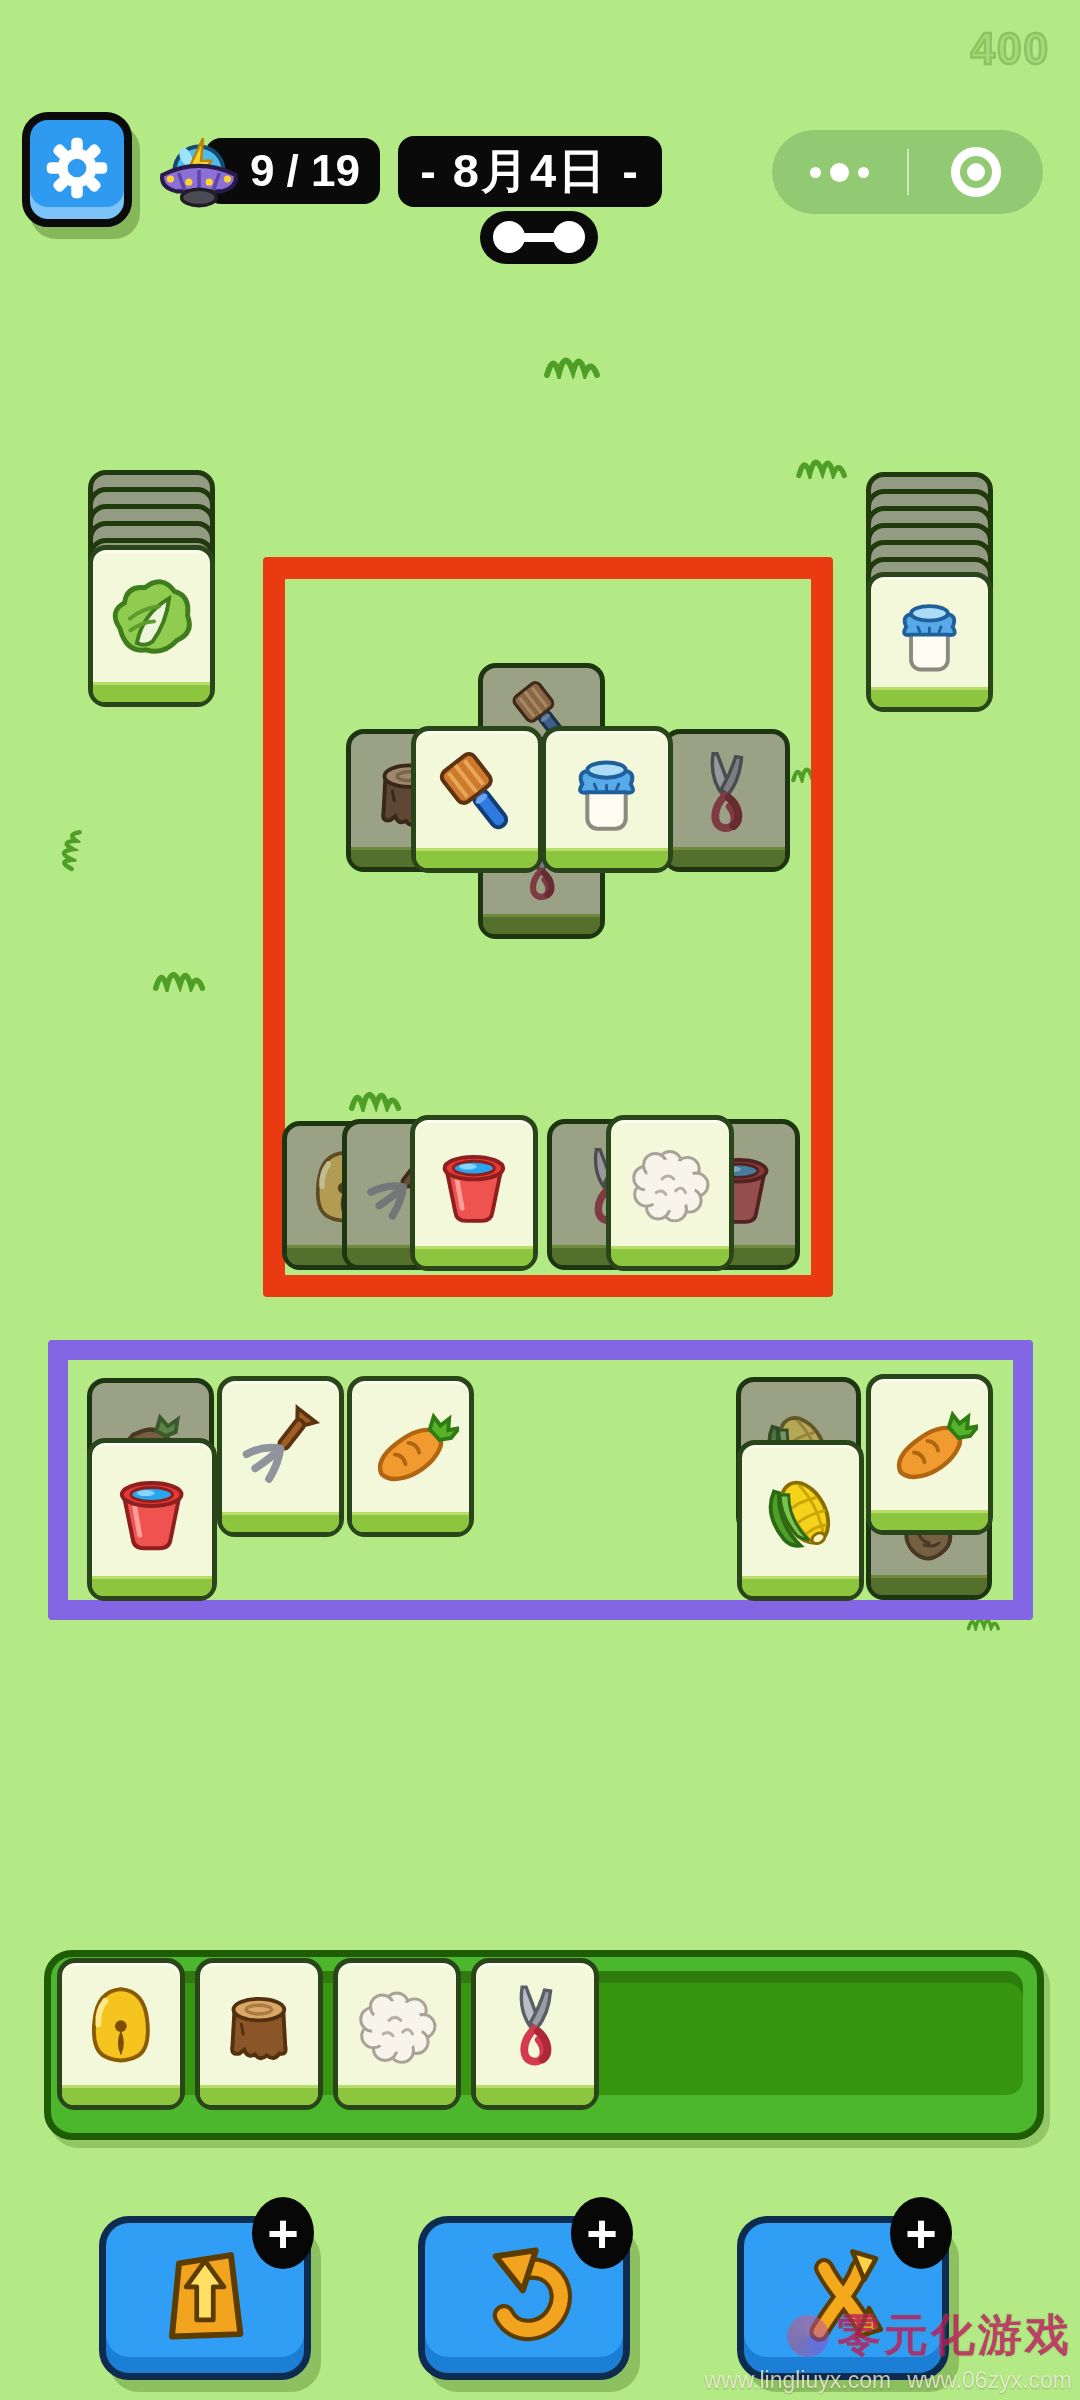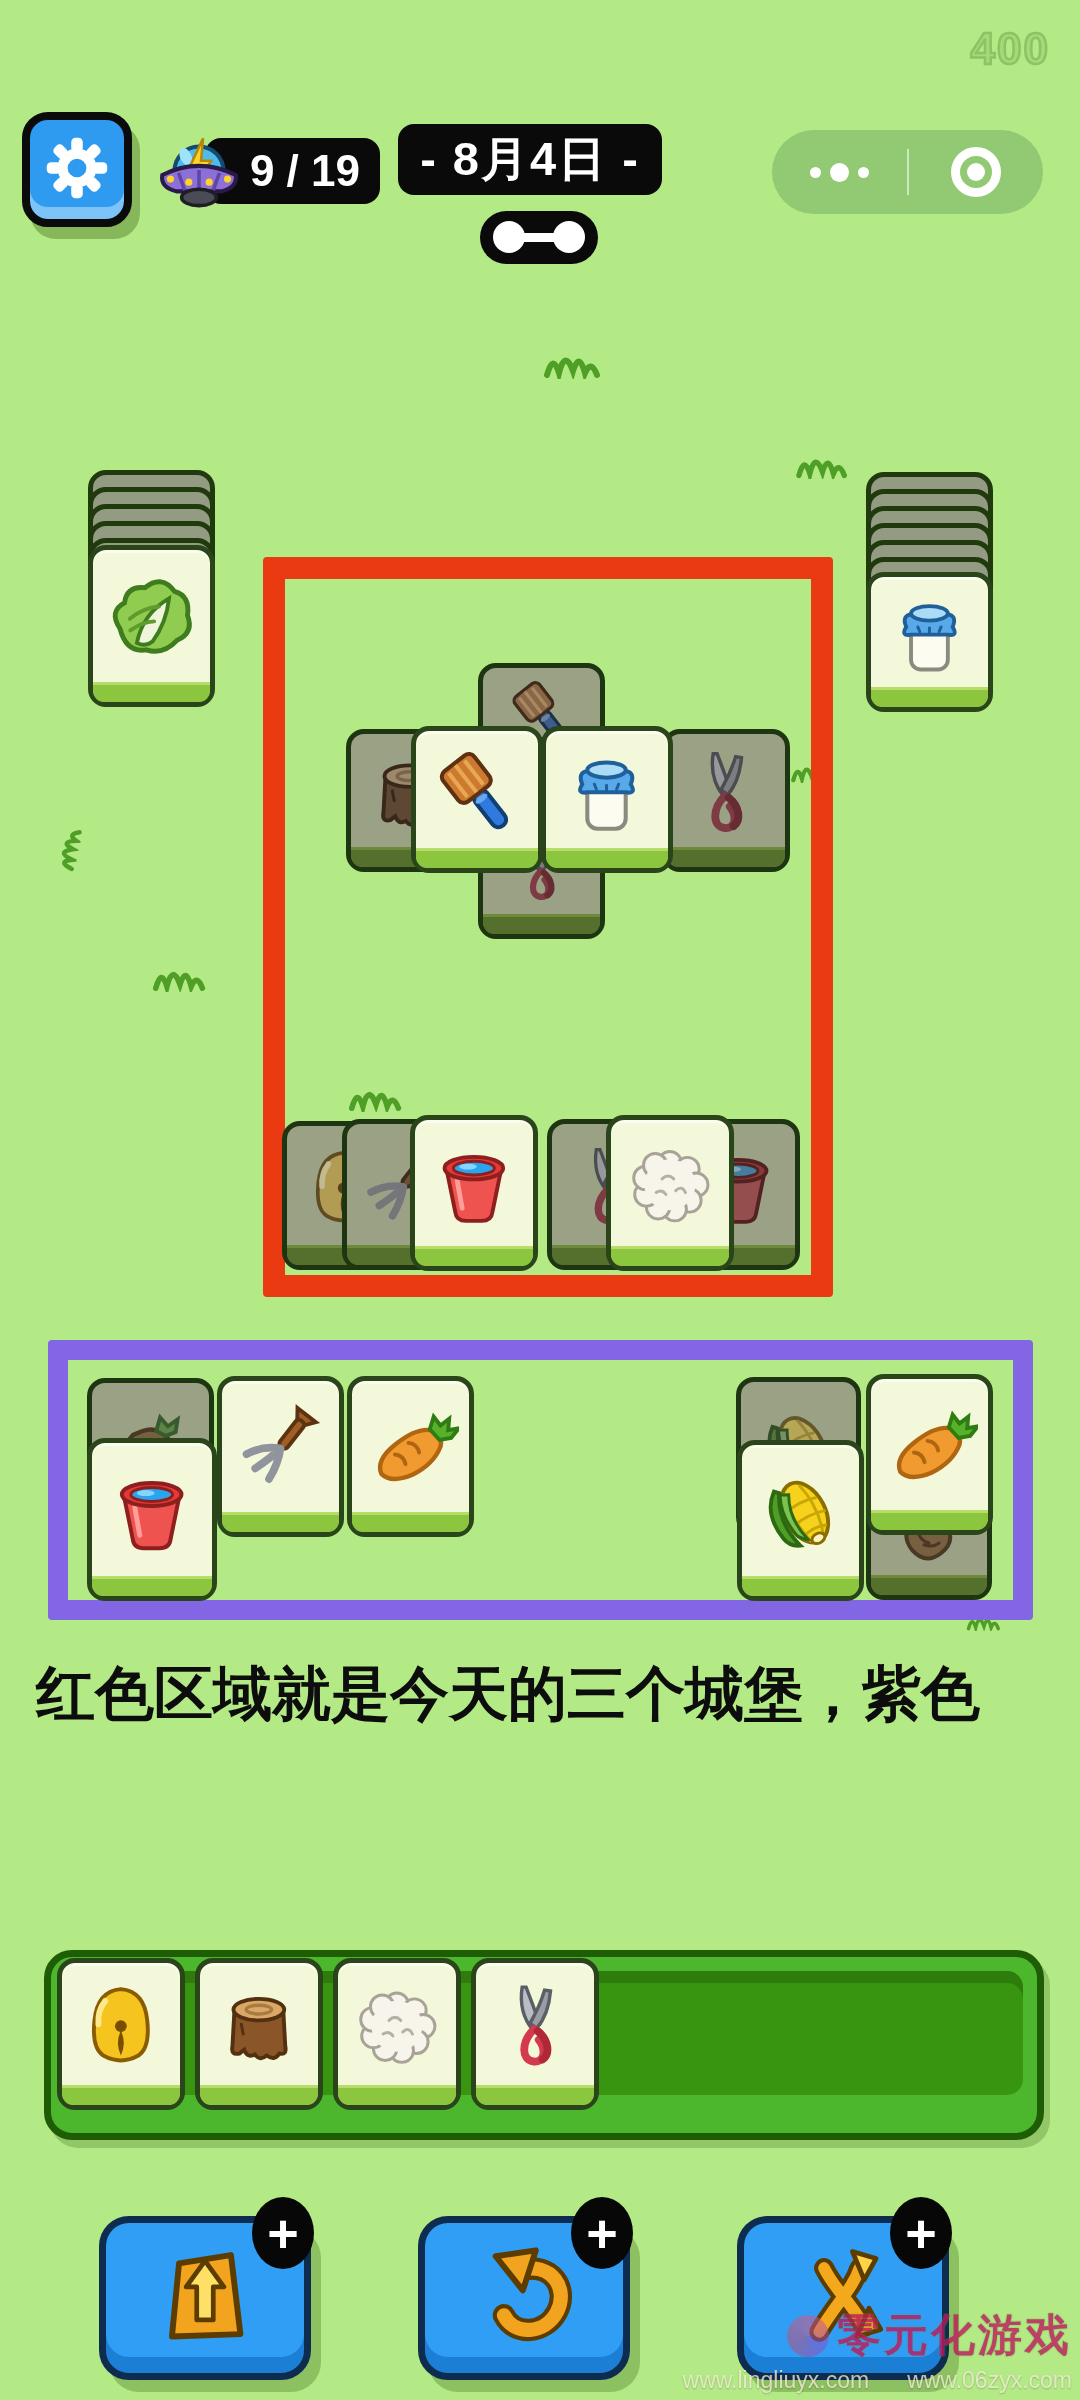--- a/index.html
+++ b/index.html
@@ -12,21 +12,21 @@
   .settings{position:absolute;left:22px;top:112px;width:110px;height:115px;background:#2f9bf0;
             border:8px solid #0b0b0b;border-radius:26px;box-sizing:border-box;padding:0;
             box-shadow:inset 0 -12px 0 #7cc3f8, 8px 12px 0 rgba(80,125,40,.45);
             display:flex;align-items:center;justify-content:center;z-index:5;cursor:pointer;}
   .settings svg{width:72px;height:72px;}
   .pill{position:absolute;background:#0a0a0a;color:#fff;font-weight:700;z-index:4;
         display:flex;align-items:center;justify-content:center;}
   .energy-pill{left:205px;top:138px;width:175px;height:66px;border-radius:16px;
                justify-content:flex-end;padding-right:20px;font-size:44px;box-sizing:border-box;}
   .ufo{position:absolute;left:148px;top:122px;width:102px;height:94px;z-index:5;}
-  .date-pill{left:398px;top:124px;width:264px;height:71px;border-radius:16px;font-size:47px;letter-spacing:2px;}
+  .date-pill{left:398px;top:136px;width:264px;height:71px;border-radius:16px;font-size:47px;letter-spacing:2px;}
   .dumbbell{position:absolute;left:480px;top:211px;width:118px;height:53px;background:#0a0a0a;
             border-radius:27px;z-index:5;cursor:pointer;}
   .db-c{position:absolute;width:32px;height:32px;background:#fff;border-radius:50%;top:10px;}
   .db-c.l{left:13px;} .db-c.r{right:13px;}
   .db-bar{position:absolute;left:32px;right:32px;top:22px;height:9px;background:#fff;}
   .capsule{position:absolute;left:772px;top:130px;width:271px;height:84px;background:#92c973;
            border-radius:42px;display:flex;align-items:center;z-index:5;}
   .cap-half{flex:1;display:flex;align-items:center;justify-content:center;gap:9px;height:100%;cursor:pointer;}
   .dot{background:#fff;border-radius:50%;display:block;}
   .dot.s{width:11px;height:11px;} .dot.b{width:19px;height:19px;}
@@ -78,21 +78,21 @@
   .grass{position:absolute;z-index:1;}
 
   
   .watermark{position:absolute;right:8px;bottom:6px;text-align:right;z-index:12;opacity:.8;}
   .wm-row{display:flex;align-items:center;justify-content:flex-end;gap:8px;}
   .wm-g{width:42px;height:42px;border-radius:50%;opacity:.65;
         background:conic-gradient(#e0557f,#8a4ad0,#c04a74,#e0557f);}
   .wm-title{font-size:44px;font-weight:800;letter-spacing:3px;color:#be185d;
             text-shadow:0 0 2px #6d9c4a;}
   .wm-urls{margin-top:2px;font-size:23px;color:#efe9cf;text-shadow:0 1px 2px rgba(0,0,0,.3);}
-  .wm-urls span + span{margin-left:38px;}
+  .wm-urls span + span{margin-left:16px;}
 </style>
 </head>
 <body>
 
 <div class="counter">400</div>
 
 <button class="settings">
   <span><svg viewBox="0 0 100 100">
     <g fill="#ffffff">
       <rect x="42" y="8" width="16" height="20" rx="6"></rect>
@@ -476,21 +476,20 @@
           <path d="M37 10 Q33 36 48 54 L55 48 Q48 28 41 10Z" fill="#b9bec6" stroke="#5a5f66" stroke-width="3.5"></path>
           <path d="M66 14 Q64 38 52 52 L45 47 Q55 30 60 13Z" fill="#989da6" stroke="#5a5f66" stroke-width="3.5"></path>
           <path d="M49 53 C36 66 36 84 48 86 C60 88 62 74 54 64" fill="none" stroke="#d43a4e" stroke-width="8" stroke-linecap="round"></path>
           <path d="M53 55 C64 64 66 78 58 84" fill="none" stroke="#b02838" stroke-width="8" stroke-linecap="round"></path>
         </svg>
       </div>
     </div>
   </div>
 
 <div class="caption">
-  <div>红色区域就是今天的三个城堡，紫色</div>
 </div>
 
 <div class="tray" id="tray" style="left: 44px; top: 1950px; width: 1000px; height: 190px;">
   <div class="tray-inner"></div>
 </div>
 
 <div class="btn" style="left:99px">
   <span class="bicon"><svg viewBox="0 0 100 100">
     <path d="M28 24 L72 17 L80 84 L22 86 Z" fill="#f2a41f" stroke="#5d3c00" stroke-width="5" stroke-linejoin="round"></path>
     <path d="M50 22 L66 44 L57 44 L57 72 L43 72 L43 44 L34 44 Z" fill="#ffe066" stroke="#5d3c00" stroke-width="4" stroke-linejoin="round"></path>

